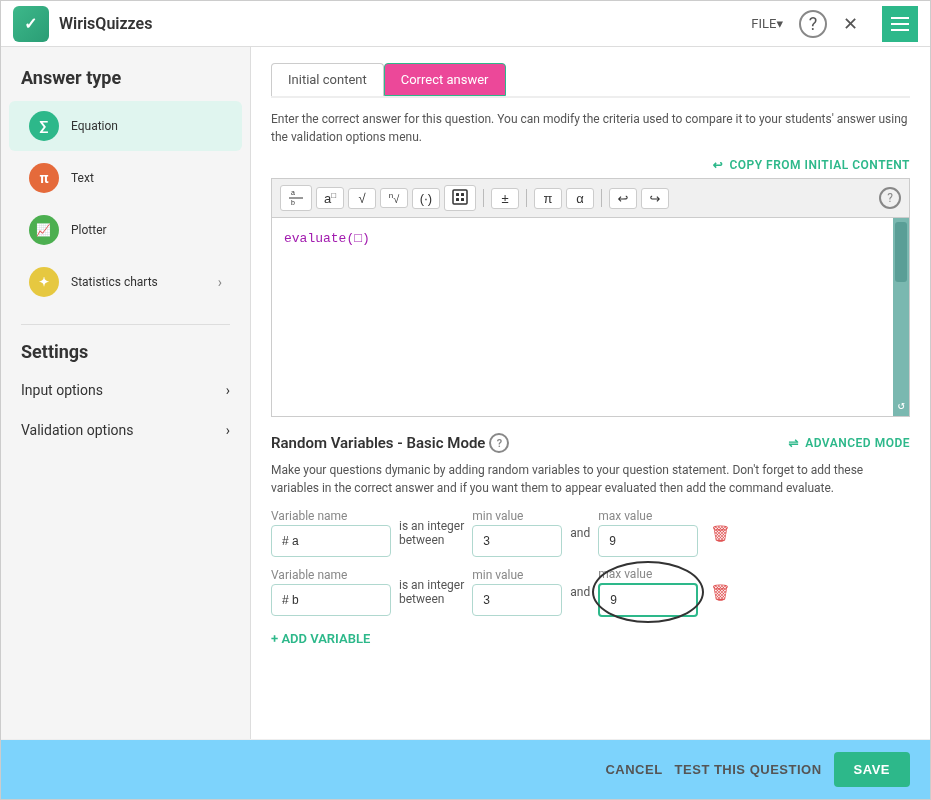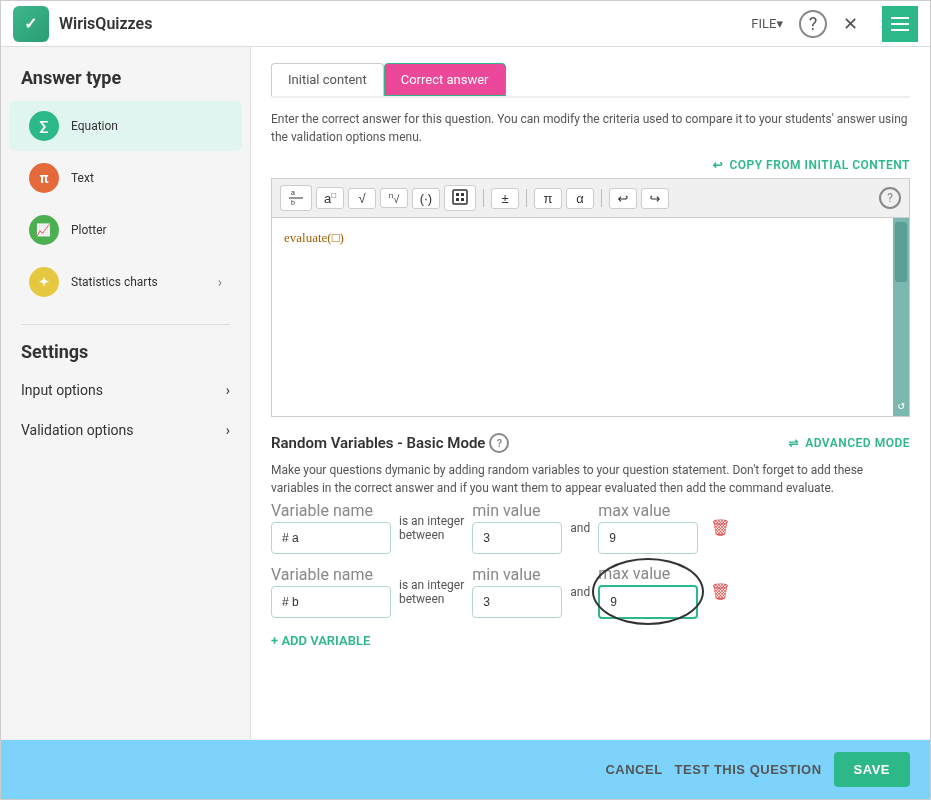--- a/index.html
+++ b/index.html
@@ -339,21 +339,21 @@
       gap: 6px;
       color: #2db88a;
       font-size: 12px;
       font-weight: 600;
       cursor: pointer;
       letter-spacing: 0.5px;
     }
     .section-desc {
       font-size: 12px;
       color: #555;
-      margin-bottom: 4px;
+      margin-bottom: 12px;
       line-height: 1.5;
     }
     
     .variable-row {
       display: flex;
       align-items: center;
       gap: 8px;
       margin-bottom: 10px;
     }
     .var-input {
@@ -362,21 +362,21 @@
       padding: 8px 10px;
       font-size: 12px;
       color: #333;
       outline: none;
     }
     .var-field-wrap {
       display: flex;
       flex-direction: column;
     }
     .var-field-label {
-      font-size: 16px;
+      font-size: 12px;
       color: #888;
       margin-bottom: 2px;
     }
     .var-name-input {
       width: 120px;
     }
     .var-min-input {
       width: 90px;
     }
     .var-max-input {
@@ -603,21 +603,21 @@
           <span>↩</span>
         </button>
         <button class="math-btn">
           <span>↪</span>
         </button>
         <div class="math-help">?</div>
       </div>
 
       <div class="math-editor" style="position:relative;">
         <div class="math-editor-content">
-          <span style="color:#a16207;font-family:Liberation Serif, serif;">evaluate(□)</span>
+          <span style="color:#a21caf;font-family:Liberation Mono, monospace;">evaluate(□)</span>
         </div>
         <div class="math-scrollbar">
           <div class="math-scroll-thumb"></div>
           <div class="math-scroll-arrow">↺</div>
         </div>
       </div>
 
       <div class="section-header">
         <div class="section-title">
           <span>Random Variables - Basic Mode</span>

